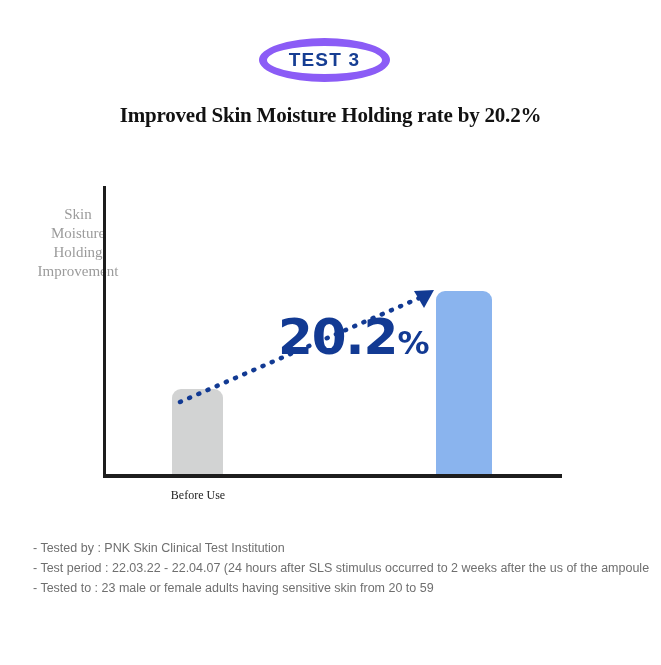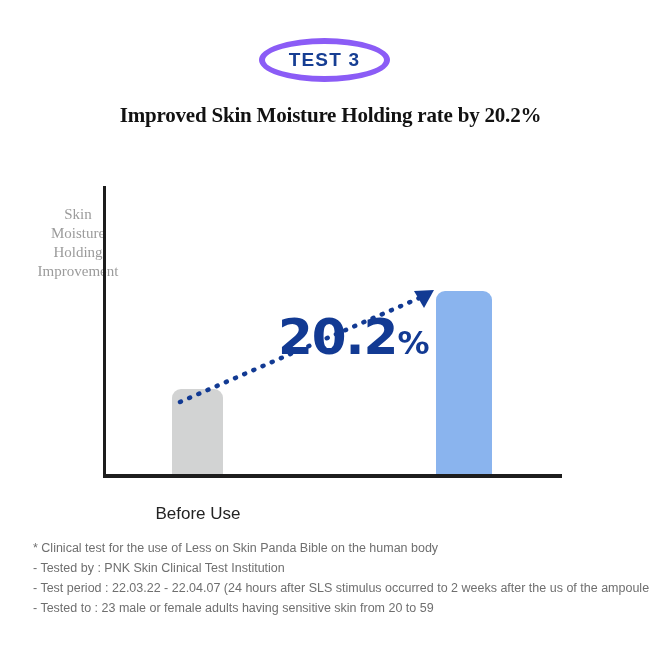--- a/index.html
+++ b/index.html
@@ -16,21 +16,21 @@
     -webkit-font-smoothing: antialiased;
   }
 
   
   #test-badge {
     position: absolute;
     left: 259px;
     top: 38px;
     width: 131px;
     height: 44px;
-    border: 6px solid #8b5cf6;
+    border: 8px solid #8b5cf6;
     border-radius: 50%;
     box-sizing: border-box;
     display: flex;
     align-items: center;
     justify-content: center;
   }
   #test-badge-label {
     color: #163e93;
     font-size: 19px;
     font-weight: bold;
@@ -134,25 +134,25 @@
     font-family: "DejaVu Sans", sans-serif;
     white-space: nowrap;
   }
   #delta-value .unit {
     font-size: 32px;
     font-weight: bold;
   }
 
   .x-tick-label {
     position: absolute;
-    top: 504px;
+    top: 488px;
     text-align: center;
     color: #232323;
-    font-size: 17px;
-    font-family: Liberation Sans, sans-serif;
+    font-size: 12px;
+    font-family: Liberation Serif, serif;
     white-space: nowrap;
   }
   #x-label-0 { left: 118px; width: 160px; }
   #x-label-1 { left: 384px; width: 160px; }
 
   
   #footnotes {
     position: absolute;
     left: 33px;
     top: 538px;
@@ -192,17 +192,16 @@
     <line x1="180" y1="402" x2="424" y2="296" stroke="#123a93" stroke-width="4.5" stroke-linecap="round" stroke-dasharray="1 9"></line>
     <polygon points="434,290 414,291 424,308" fill="#123a93"></polygon>
   </svg>
 
   <div id="delta-value"><span>20.2</span><span class="unit">%</span></div>
 
   <div class="x-tick-label" id="x-label-0">Before Use</div>
 </div>
 
 <div id="footnotes">
-  <div>* Clinical test for the use of Less on Skin Panda Bible on the human body</div>
   <div>- Tested by : PNK Skin Clinical Test Institution</div>
   <div>- Test period : 22.03.22 - 22.04.07 (24 hours after SLS stimulus occurred to 2 weeks after the us of the ampoule</div>
   <div>- Tested to : 23 male or female adults having sensitive skin from 20 to 59</div>
 </div>
 
 </body></html>

